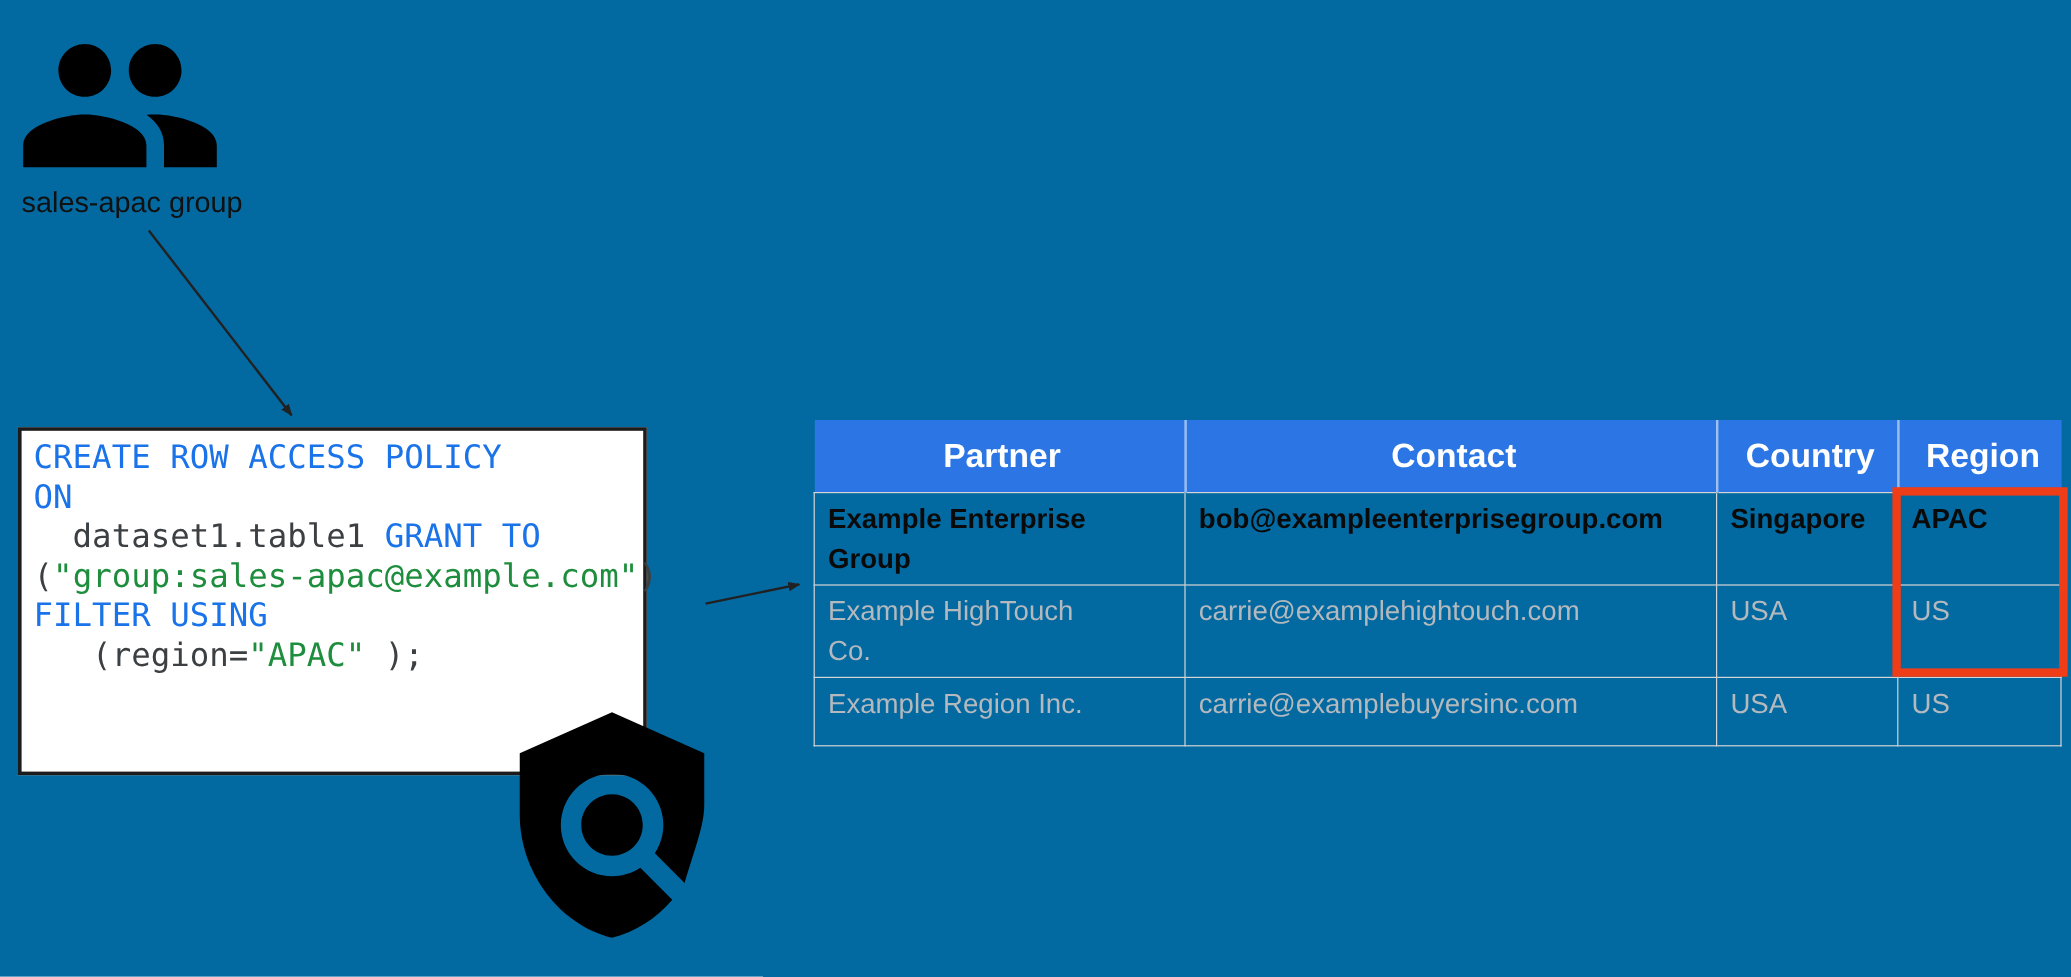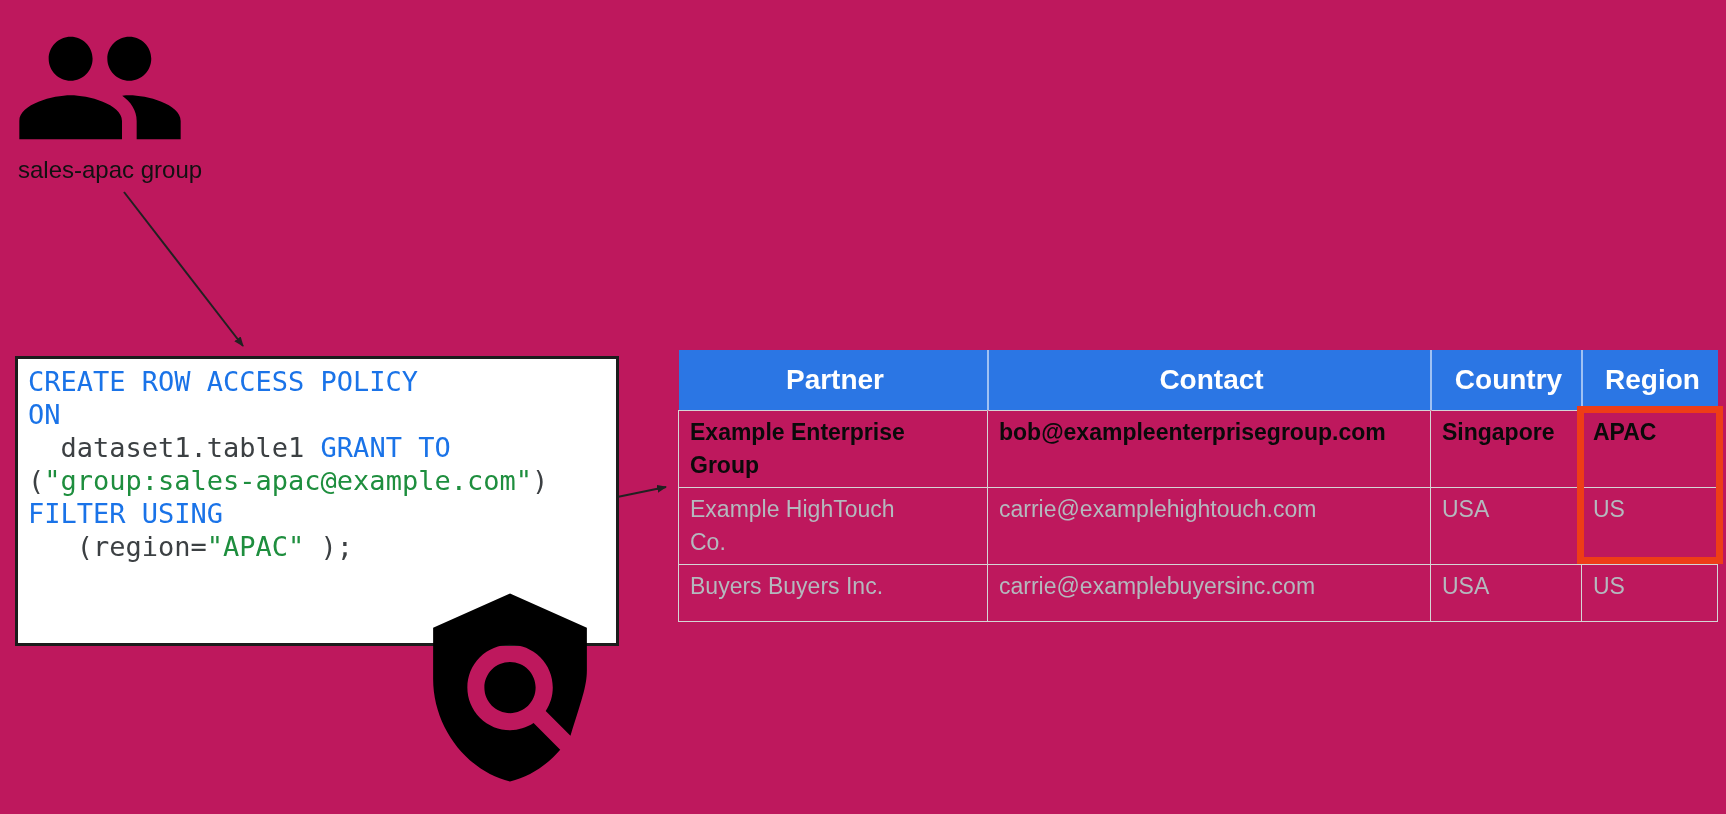--- a/index.html
+++ b/index.html
@@ -1,35 +1,35 @@
 <!DOCTYPE html>
 <html style="--header-bg: #2b76e4; --kw: #1a73e8; --str: #1e8e3e; --pl: #3c4043; --muted: #b4b9be; --red: #ee3d17; --grid: #d5d5d5;"><head>
 <meta charset="utf-8">
 <style>
   html, body { margin: 0; padding: 0; background: #ffffff; }
   .canvas {
     position: relative;
     width: 1726px;
     height: 814px;
-    background: #be185d;
+    background: #0369a1;
     font-family: "Liberation Sans", sans-serif;
     overflow: hidden;
   }
   .arrow-layer {
     position: absolute; left: 0; top: 0; width: 1726px; height: 814px;
     pointer-events: none;
   }
   .group-icon-svg { position: absolute; left: 12px; top: 0px; }
   .group-label {
     position: absolute; left: 18px; top: 156px;
     font-size: 24px; color: #111111; white-space: nowrap;
   }
   .code-box {
     position: absolute; left: 15px; top: 356px;
-    width: 604px; height: 290px;
+    width: 524px; height: 290px;
     box-sizing: border-box;
     background: #ffffff;
     border: 3px solid #1c1c1c;
     padding: 6px 10px;
   }
   .code-line {
     font-family: "DejaVu Sans Mono", "Liberation Mono", monospace;
     font-size: 27px; line-height: 33px;
     white-space: pre;
   }
@@ -135,21 +135,21 @@
             <td class="cell-country">Singapore</td>
             <td class="cell-region">APAC</td>
           </tr>
           <tr class="muted">
             <td class="cell-partner">Example HighTouch Co.</td>
             <td class="cell-contact">carrie@examplehightouch.com</td>
             <td class="cell-country">USA</td>
             <td class="cell-region">US</td>
           </tr>
           <tr class="muted">
-            <td class="cell-partner">Buyers Buyers Inc.</td>
+            <td class="cell-partner">Example Region Inc.</td>
             <td class="cell-contact">carrie@examplebuyersinc.com</td>
             <td class="cell-country">USA</td>
             <td class="cell-region">US</td>
           </tr>
         </tbody>
     </table>
   </div>
 
   <div class="highlight-rect"></div>
 

